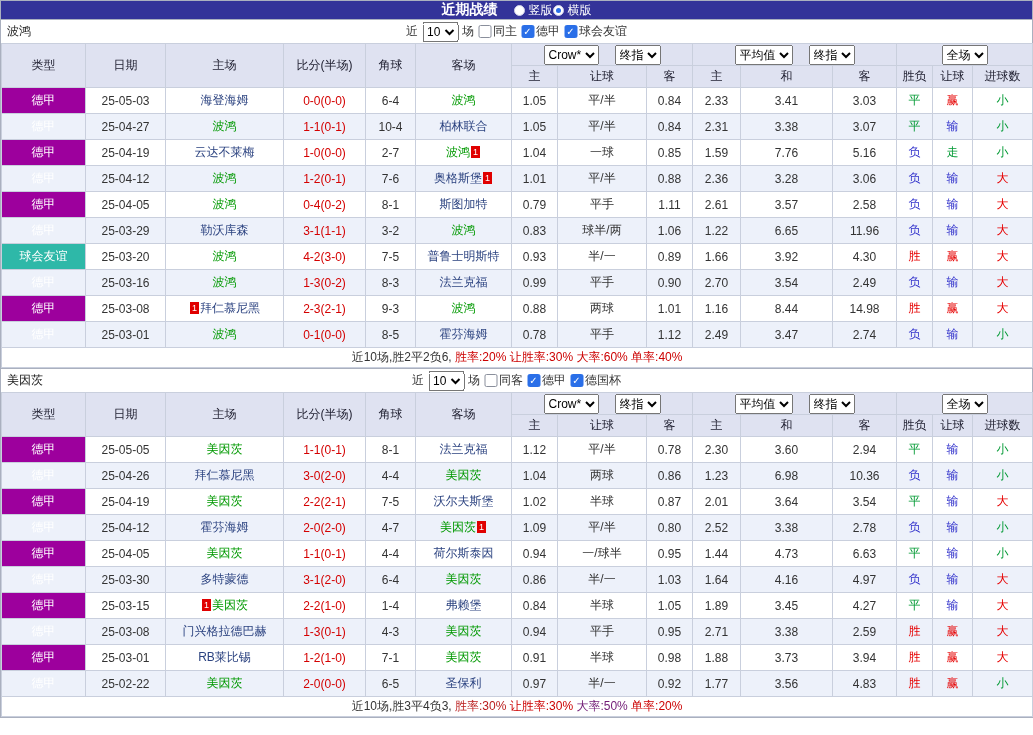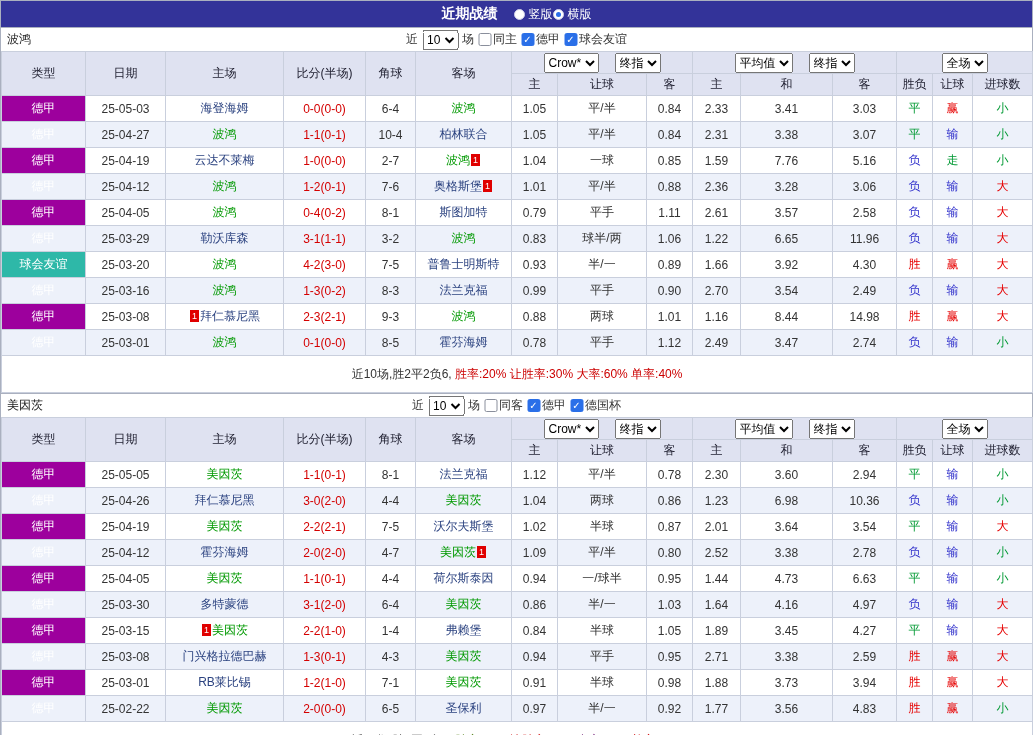--- a/index.html
+++ b/index.html
@@ -1,20 +1,20 @@
 <!DOCTYPE html>
 <html><head>
 <meta charset="utf-8">
 <style>
   *{box-sizing:border-box}
   html,body{margin:0;padding:0;background:#fff}
   body{width:1033px;font-family:"Liberation Sans","DejaVu Sans",sans-serif;font-size:12px;color:#333}
   .page{width:1033px;border:1px solid #aab0bf}
   
-  .topbar{height:26px;background:#333399;color:#fff;display:flex;align-items:center;justify-content:center;gap:16px}
+  .topbar{height:18px;background:#333399;color:#fff;display:flex;align-items:center;justify-content:center;gap:16px}
   .topbar .title{font-weight:bold;font-size:14px}
   .radio{display:inline-flex;align-items:center;gap:4px;cursor:pointer;font-size:12px}
   .rd{width:11px;height:11px;border-radius:50%;background:#fff;border:1px solid #cfcfe8;display:inline-block;position:relative}
   .rd.on::after{content:"";position:absolute;left:2px;top:2px;width:5px;height:5px;border-radius:50%;background:#2a6fe8}
   
   .sec-head{height:24px;background:#fff;position:relative;display:flex;align-items:center;border-top:1px solid #aab0bf}
   .sec-head .team{margin-left:6px;color:#222}
   .filters{position:absolute;left:50%;transform:translateX(-50%);display:flex;align-items:center;gap:4px;white-space:nowrap}
   .cbl{display:inline-flex;align-items:center;gap:2px;cursor:pointer}
   .cb{width:13px;height:13px;border:1px solid #8a8f9c;background:#fff;display:inline-flex;align-items:center;justify-content:center;font-size:10px;color:#fff;border-radius:2px}
@@ -26,21 +26,21 @@
   .grid th{background:#dfe2f1;font-weight:normal;color:#223;height:22px}
   .grid td{height:26px;background:#fff}
   .grid tr.alt td{background:#edf1fa}
   .grid td.lg{background:#9d009d;color:#fff}
   .grid td.lg.fr{background:#2eb8a8}
   .sc{color:#d40000;cursor:pointer}
   .tl{color:#2c4380;cursor:pointer}
   .tl.self{color:#009900}
   .card{display:inline-block;background:#e00000;color:#fff;font-size:9px;width:9px;height:12px;line-height:12px;margin:0 1px;vertical-align:1px;text-align:center}
   .od{color:#333}
-  .grid td.sum{height:37px;background:#fff;text-align:center}
+  .grid td.sum{height:20px;background:#fff;text-align:center}
   .hsel select{margin:0 8px}
 </style>
 </head>
 <body>
 
 <div class="page">
   <div class="topbar">
     <span class="title">近期战绩</span>
     <span id="radios"><label class="radio">
           <span class="rd"></span>
@@ -512,18 +512,18 @@
             <td class="od">半/一</td>
             <td class="od">0.92</td>
             <td class="od">1.77</td>
             <td class="od">3.56</td>
             <td class="od">4.83</td>
             <td style="color:#e60000">胜</td>
             <td style="color:#e60000">赢</td>
             <td style="color:#009933">小</td>
           </tr>
           <tr>
-            <td colspan="15" class="sum"><span style="color:#333333">近10场,胜3平4负3, </span><span style="color:#4d7c0f">胜率:30%</span><span style="color:#cc0000"> 让胜率:30%</span><span style="color:#701a75"> 大率:50%</span><span style="color:#cc0000"> 单率:20%</span></td>
+            <td colspan="15" class="sum"><span style="color:#333333">近10场,胜3平4负3, </span><span style="color:#b91c1c">胜率:30%</span><span style="color:#cc0000"> 让胜率:30%</span><span style="color:#701a75"> 大率:50%</span><span style="color:#cc0000"> 单率:20%</span></td>
           </tr>
         </tbody>
       </table>
     </div>
 </div>
 
 </body></html>

